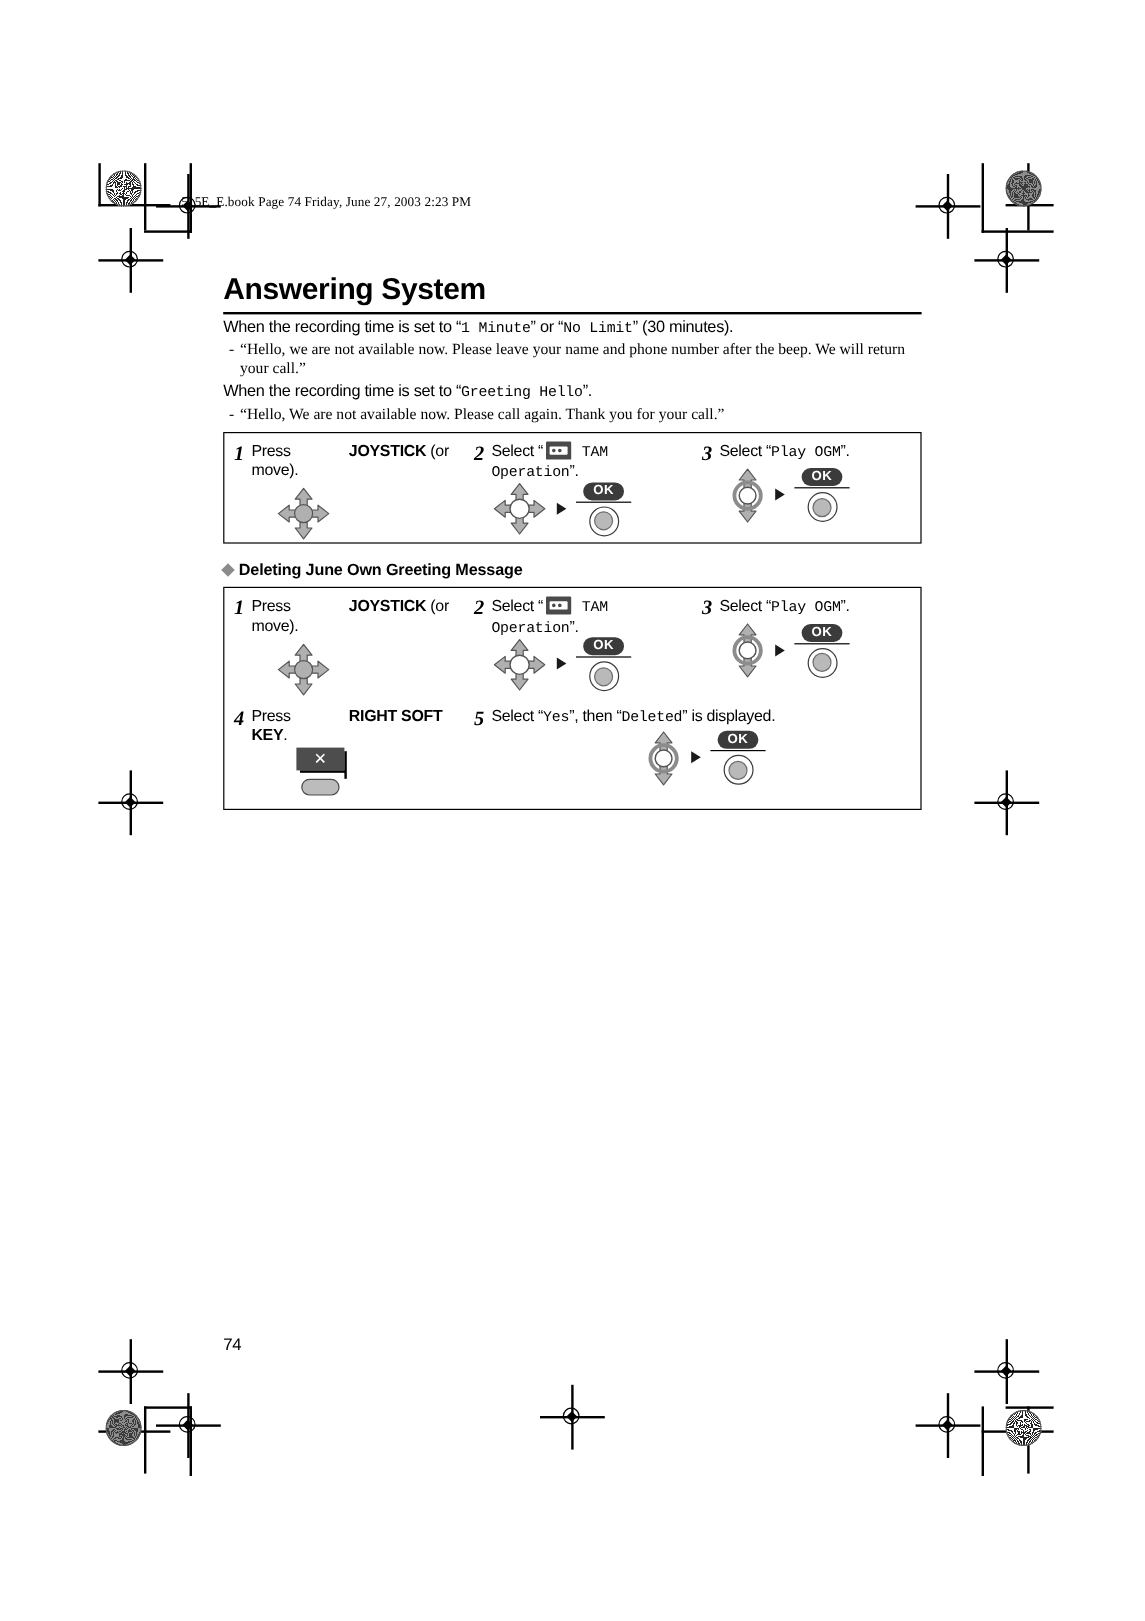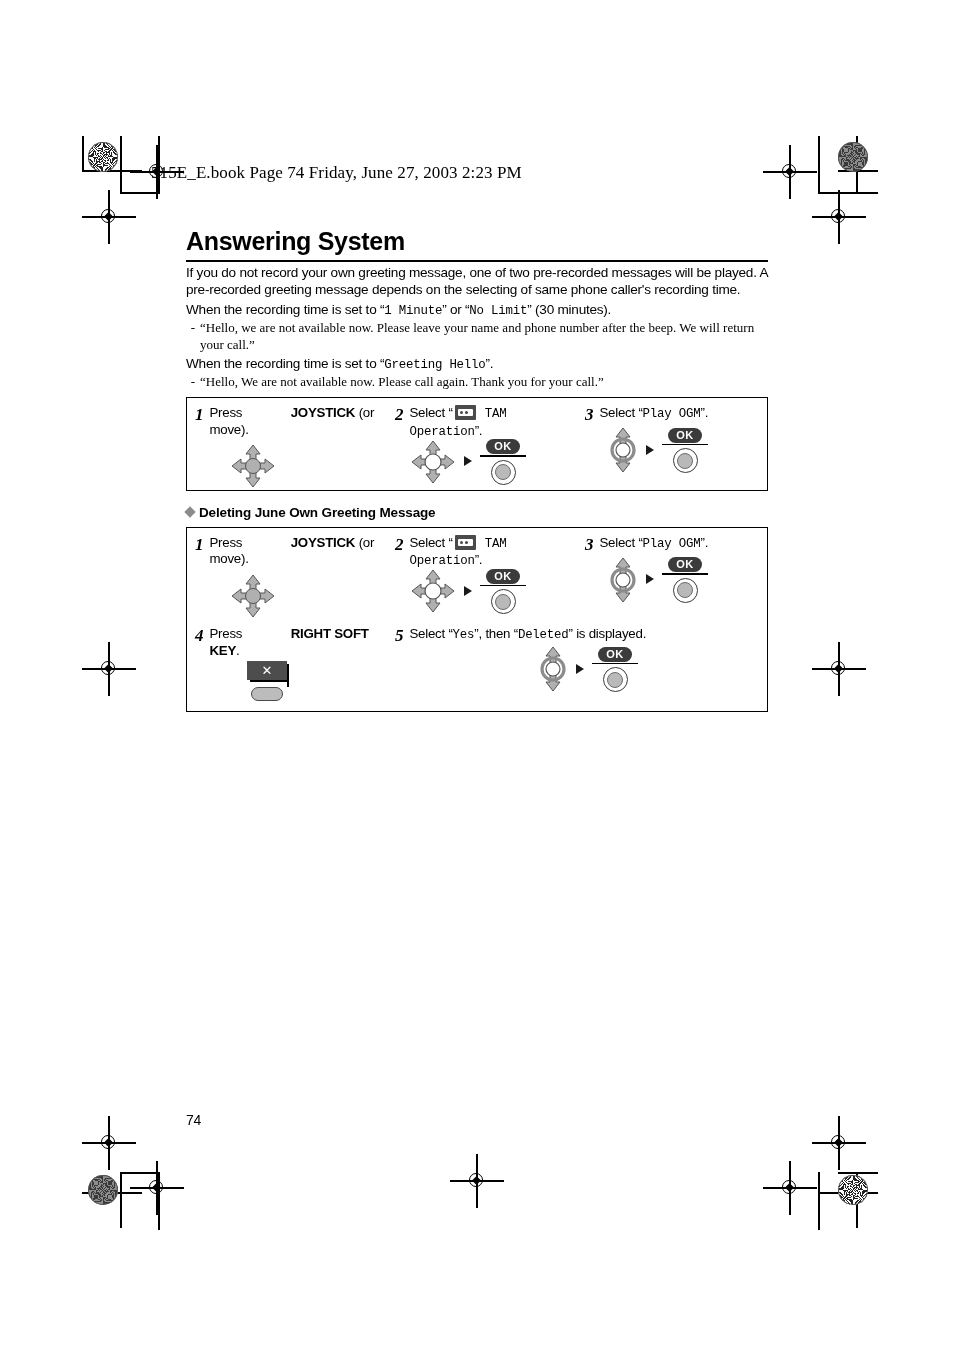--- a/index.html
+++ b/index.html
@@ -56,21 +56,21 @@
   .starburst.dark {
     background:
       repeating-conic-gradient(#3a3a3a 0deg 2deg, #8d8d8d 2deg 4deg);
   }
 
   
   .filemeta {
     position: absolute;
     left: 151px; top: 163px;
     font-family: "Liberation Serif", serif;
-    font-size: 17px;
+    font-size: 11px;
     letter-spacing: 0.1px;
     white-space: nowrap;
   }
 
   
   .content {
     position: absolute;
     left: 186px; top: 228px;
     width: 582px;
   }
@@ -403,21 +403,20 @@
 </div>
 
 <div class="filemeta">515E_E.book  Page 74  Friday, June 27, 2003  2:23 PM</div>
 
 <div class="content">
 
   <h1 class="page-title">Answering System</h1>
   <div class="title-rule"></div>
 
 
-  <p class="body">If you do not record your own greeting message, one of two pre-recorded messages will be played. A pre-recorded greeting message depends on the selecting of same phone caller's recording time.</p>
 
   <p class="body">
     <span>When the recording time is set to “</span><span class="mono">1 Minute</span><span>” or “</span><span class="mono">No Limit</span><span>” (30 minutes).</span>
   </p>
 
   <div class="quoted-serif">
     <span class="dash">-</span>
     <span class="txt">“Hello, we are not available now. Please leave your name and phone number after the beep. We will return your call.”</span>
   </div>
 

